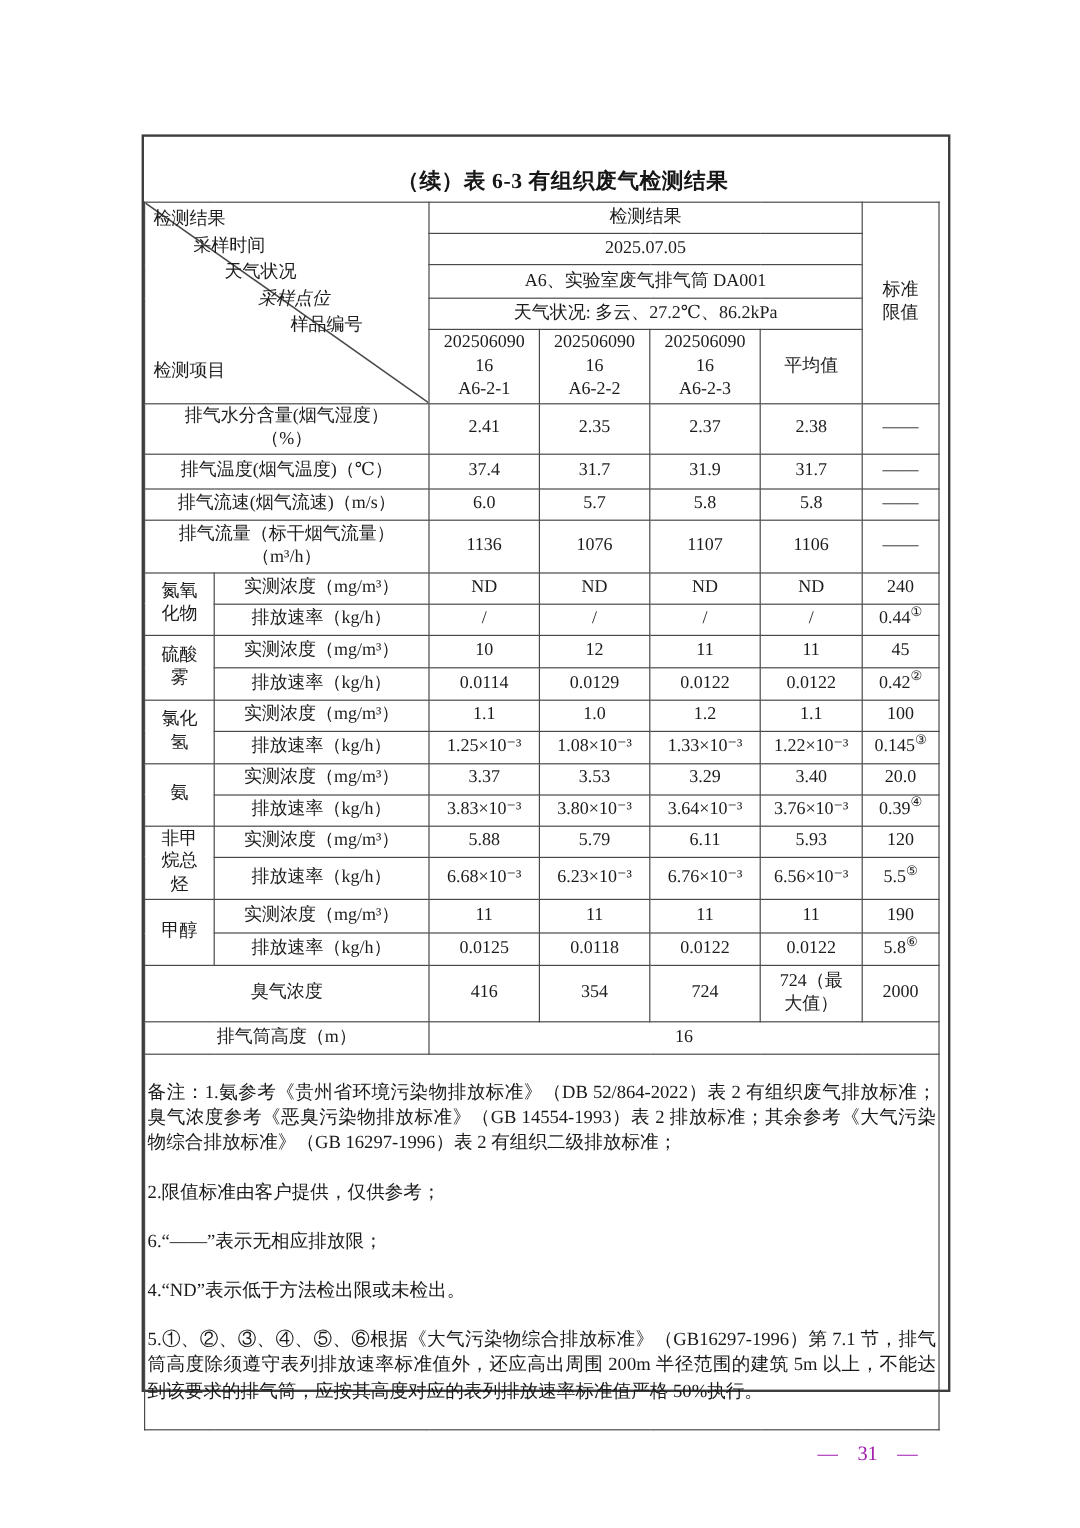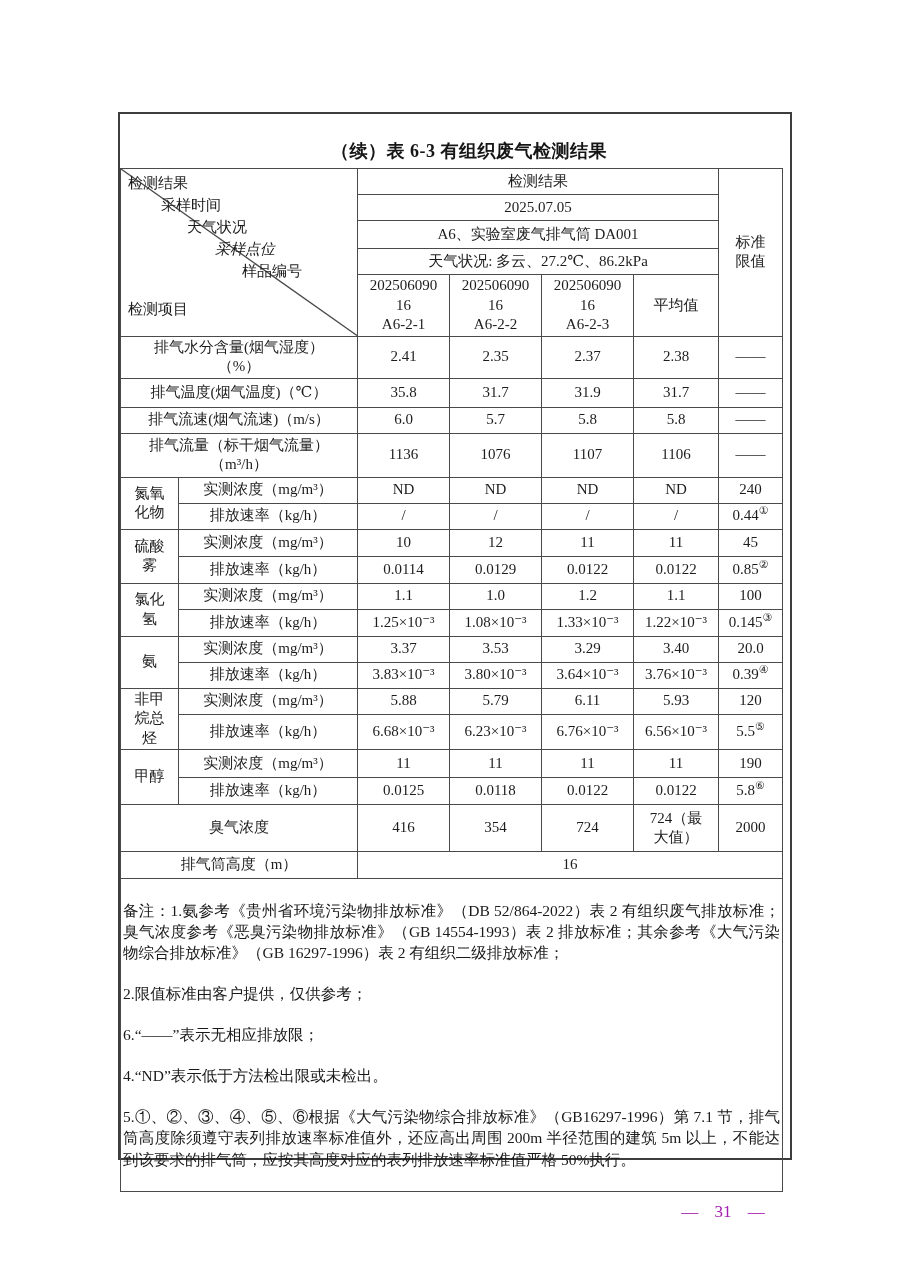--- a/index.html
+++ b/index.html
@@ -132,21 +132,21 @@
       <td colspan="2">排气水分含量(烟气湿度）
 （%）</td>
       <td>2.41</td>
       <td>2.35</td>
       <td>2.37</td>
       <td>2.38</td>
       <td>——</td>
     </tr>
     <tr style="height:29px">
       <td colspan="2">排气温度(烟气温度)（℃）</td>
-      <td>35.8</td>
+      <td>37.4</td>
       <td>31.7</td>
       <td>31.9</td>
       <td>31.7</td>
       <td>——</td>
     </tr>
     <tr style="height:26px">
       <td colspan="2">排气流速(烟气流速)（m/s）</td>
       <td>6.0</td>
       <td>5.7</td>
       <td>5.8</td>
@@ -191,21 +191,21 @@
       <td>11</td>
       <td>11</td>
       <td>45</td>
     </tr>
     <tr style="height:27px">
       <td>排放速率（kg/h）</td>
       <td>0.0114</td>
       <td>0.0129</td>
       <td>0.0122</td>
       <td>0.0122</td>
-      <td><span>0.85</span><sup class="circ">②</sup></td>
+      <td><span>0.42</span><sup class="circ">②</sup></td>
     </tr>
 
     <tr style="height:26px">
       <td rowspan="2">氯化
 氢</td>
       <td>实测浓度（mg/m³）</td>
       <td>1.1</td>
       <td>1.0</td>
       <td>1.2</td>
       <td>1.1</td>

